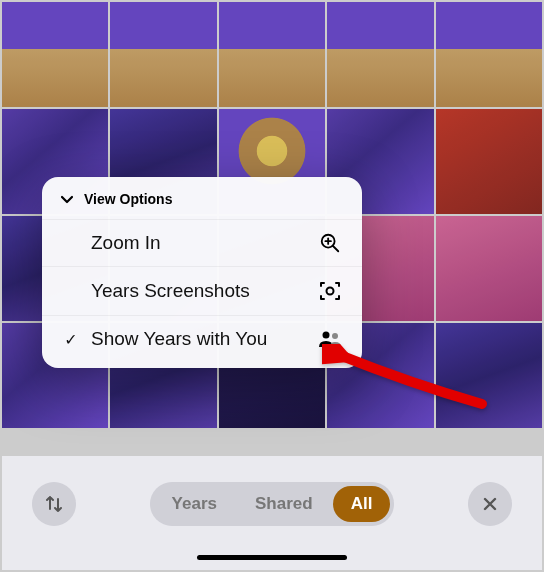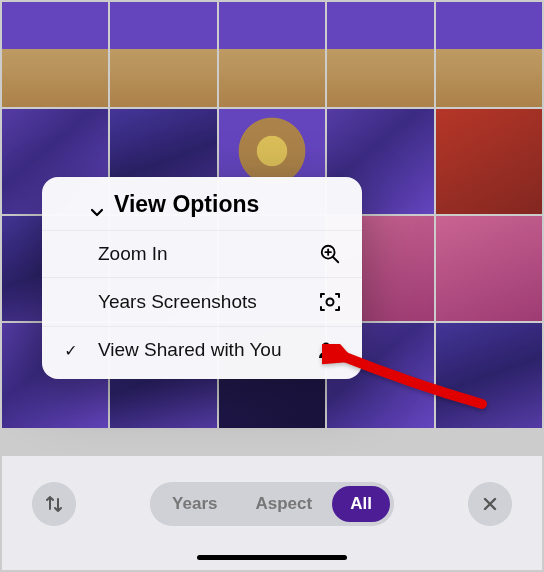--- a/index.html
+++ b/index.html
@@ -17,47 +17,47 @@
 .t-mix { background: radial-gradient(circle at 50% 40%, #e6c95e 0 18%, #b5894d 19% 40%, #6a49c9 41% 100%); }
 .t-pink { background: linear-gradient(160deg,#d46a9a 0%,#a73f7a 100%); }
 .t-dark { background: linear-gradient(160deg,#2a2060 0%,#1c1542 100%); }
 
 .popover {
   position: absolute; left: 40px; top: 175px; width: 320px;
   background: rgba(250,250,252,0.98); border-radius: 16px;
   box-shadow: 0 15px 55px rgba(0,0,0,0.35), 0 0 0 .5px rgba(0,0,0,0.06);
   overflow: hidden;
 }
-.popover-header { display: flex; align-items: center; gap: 10px; padding: 14px 18px 12px 18px; font-weight: 700; font-size: 23px; margin-left: 30px; }
+.popover-header { display: flex; align-items: center; gap: 10px; padding: 14px 18px 12px 18px; font-weight: 700; font-size: 14px; }
 .chevron { width: 14px; height: 14px; display: inline-block; }
 .popover-items { padding-bottom: 6px; }
 .row {
   display: grid; grid-template-columns: 22px 1fr 28px;
-  align-items: center; gap: 16px; padding: 12px 18px;
+  align-items: center; gap: 9px; padding: 12px 18px;
   font-size: 19px; font-weight: 500; color: #111;
   border-top: 1px solid rgba(0,0,0,0.05);
 }
 .row .check { width: 22px; text-align: center; font-size: 16px; }
 .row .ic { display: flex; justify-content: center; align-items: center; }
 
 .bottom-bar {
   position: absolute; left: 0; right: 0; bottom: 0; height: 114px;
   background: rgba(235,235,240,0.95);
   display: flex; align-items: flex-start; justify-content: center;
   gap: 6px; padding-top: 26px;
 }
 .pill {
   display: flex; align-items: center; background: rgba(185,185,195,0.55);
   border-radius: 22px; padding: 4px; gap: 2px;
 }
 .seg {
   padding: 8px 18px; border-radius: 20px; font-size: 17px; font-weight: 600;
   color: #777;
 }
-.seg.sel { background: #4c1d95; color: #fff; }
+.seg.sel { background: #a16207; color: #fff; }
 .circ {
   width: 44px; height: 44px; border-radius: 50%;
   background: rgba(185,185,195,0.55);
   display: flex; align-items: center; justify-content: center;
 }
 .sort-btn { position: absolute; left: 30px; top: 26px; }
 .close-btn { position: absolute; right: 30px; top: 26px; }
 .home-ind { position: absolute; left: 50%; bottom: 10px; transform: translateX(-50%); width: 150px; height: 5px; border-radius: 3px; background: #000; }
 
 .arrow {
@@ -120,21 +120,21 @@
       <span>Years Screenshots</span>
       <span class="ic">
         <svg width="24" height="24" viewBox="0 0 24 24">
               <path d="M3 7 V4 H6 M18 4 H21 V7 M21 17 V20 H18 M6 20 H3 V17" stroke="#000" stroke-width="2" fill="none" stroke-linecap="round" stroke-linejoin="round"></path>
               <circle cx="12" cy="12" r="3.5" stroke="#000" stroke-width="2" fill="none"></circle>
             </svg>
       </span>
     </div>
     <div class="row">
       <span class="check">✓</span>
-      <span>View Shared with You</span>
+      <span>Show Years with You</span>
       <span class="ic">
         <svg width="24" height="20" viewBox="0 0 24 20">
               <circle cx="8" cy="6" r="3.5" fill="#000"></circle>
               <path d="M1 18 Q1 12 8 12 Q15 12 15 18 Z" fill="#000"></path>
               <circle cx="17" cy="7" r="3" fill="#888"></circle>
               <path d="M12 18 Q12 13 17 13 Q23 13 23 18 Z" fill="#888"></path>
             </svg>
       </span>
     </div>
   </div>
@@ -152,21 +152,21 @@
 </div>
 
 <div class="bottom-bar">
   <div class="circ sort-btn">
     <svg width="20" height="20" viewBox="0 0 20 20">
           <path d="M6 3 V15 M6 3 L3 6 M6 3 L9 6 M14 17 V5 M14 17 L11 14 M14 17 L17 14" stroke="#555" stroke-width="2" fill="none" stroke-linecap="round" stroke-linejoin="round"></path>
         </svg>
   </div>
   <div class="pill">
     <div class="seg">Years</div>
-    <div class="seg">Aspect</div>
+    <div class="seg">Shared</div>
     <div class="seg sel">All</div>
   </div>
   <div class="circ close-btn">
     <svg width="16" height="16" viewBox="0 0 16 16">
           <path d="M3 3 L13 13 M13 3 L3 13" stroke="#555" stroke-width="2.4" stroke-linecap="round"></path>
         </svg>
   </div>
   <div class="home-ind"></div>
 </div>
 

